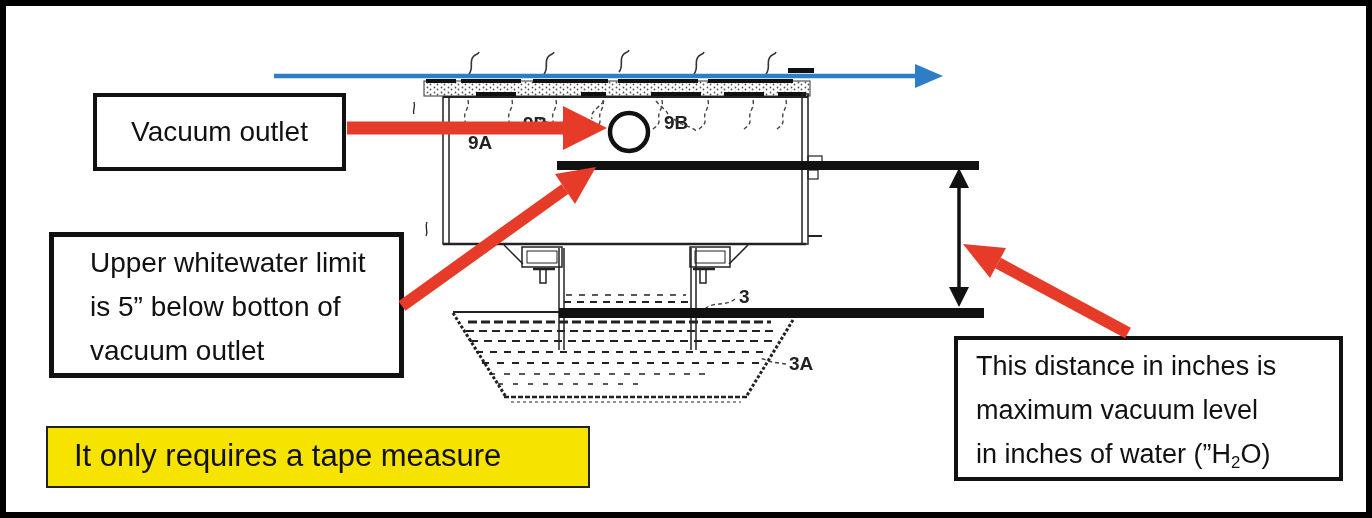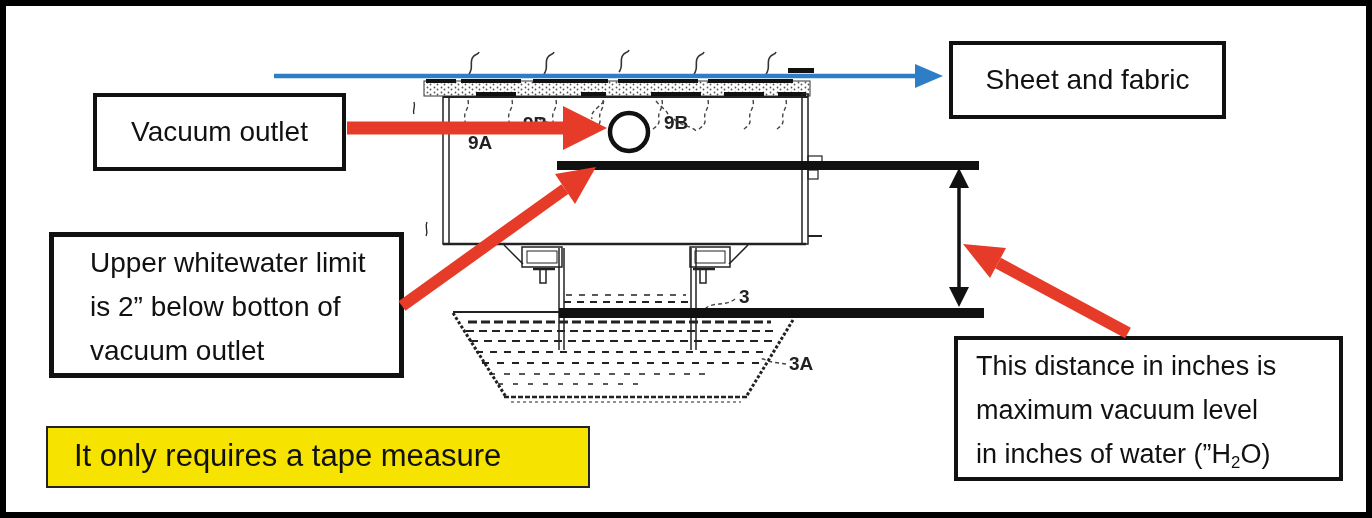--- a/index.html
+++ b/index.html
@@ -144,27 +144,24 @@
       <line x1="476" y1="357" x2="754" y2="357" stroke-width="1.8" stroke-dasharray="7,8"></line>
       <line x1="483" y1="368" x2="700" y2="368" stroke-width="1.6" stroke-dasharray="6,9"></line>
       <line x1="492" y1="378" x2="640" y2="378" stroke-width="1.5" stroke-dasharray="5,10"></line>
     </g>
   </svg>
 
   <div class="callout center" id="vacuum-outlet-box">
     <span>Vacuum outlet</span>
   </div>
 
-  <div class="callout center" id="sheet-fabric-box">
-    <span>Sheet and fabric</span>
-  </div>
 
   <div class="callout" id="upper-limit-box">
     <div>Upper whitewater limit</div>
-    <div>is 2” below botton of</div>
+    <div>is 5” below botton of</div>
     <div>vacuum outlet</div>
   </div>
 
   <div class="callout" id="distance-box">
     <div>This distance in inches is</div>
     <div>maximum vacuum level</div>
     <div><span>in inches of water (”H</span><span class="sub">2</span><span>O)</span></div>
   </div>
 
   <div id="tape-measure-box">

